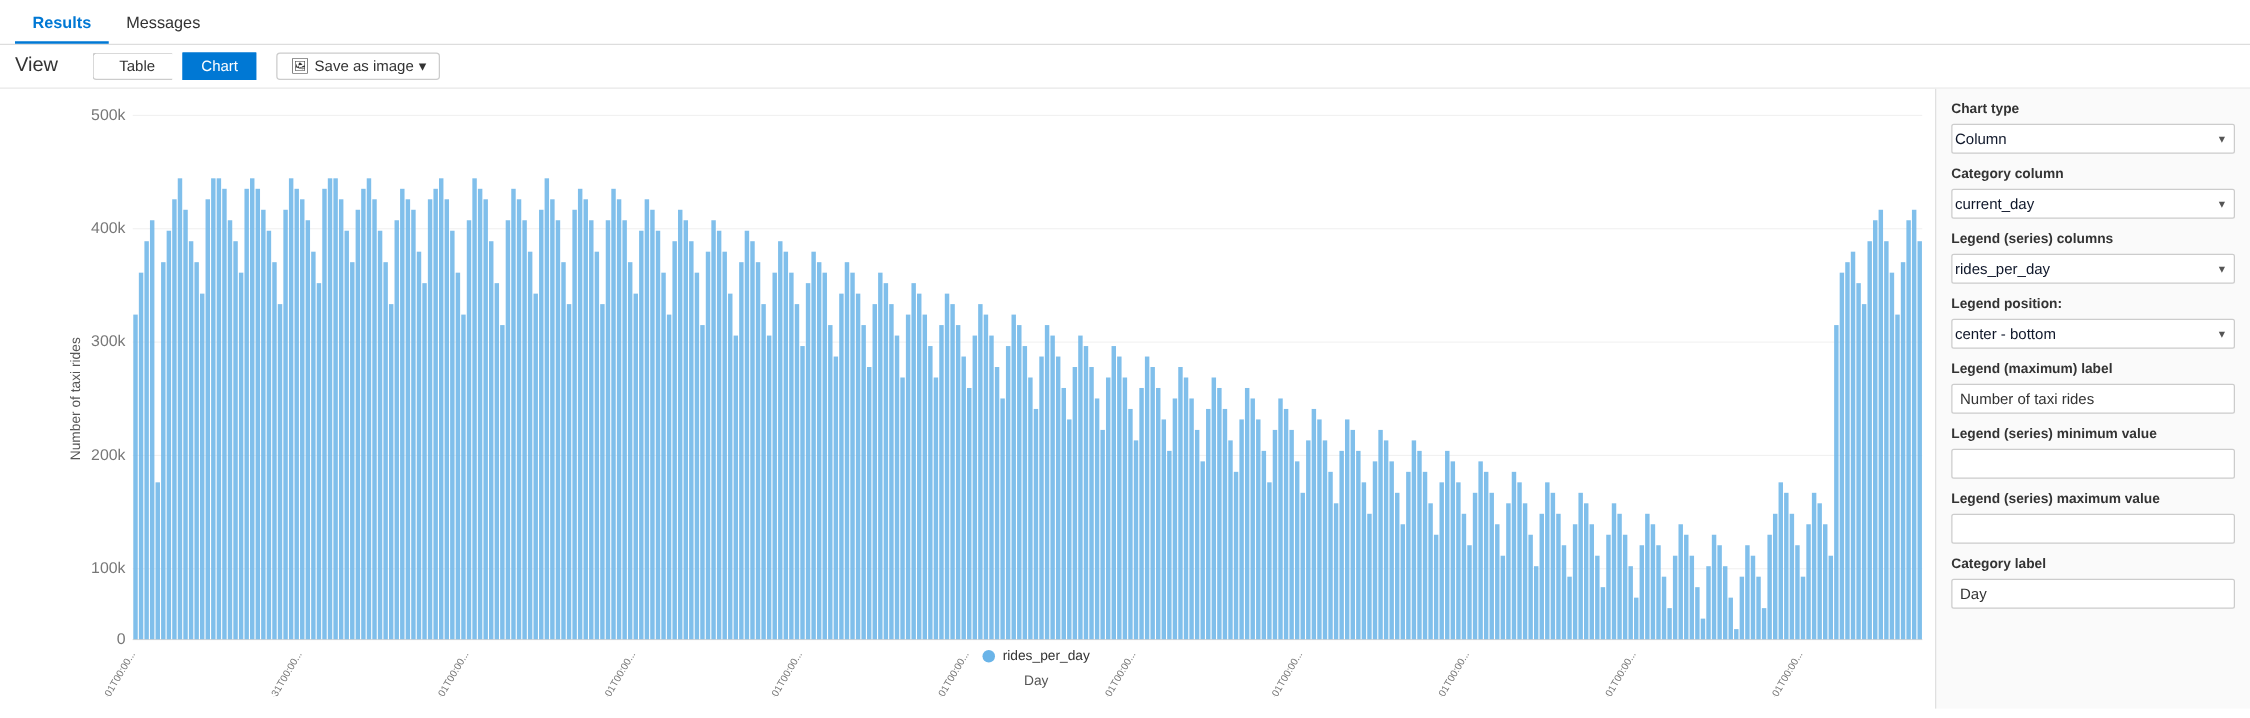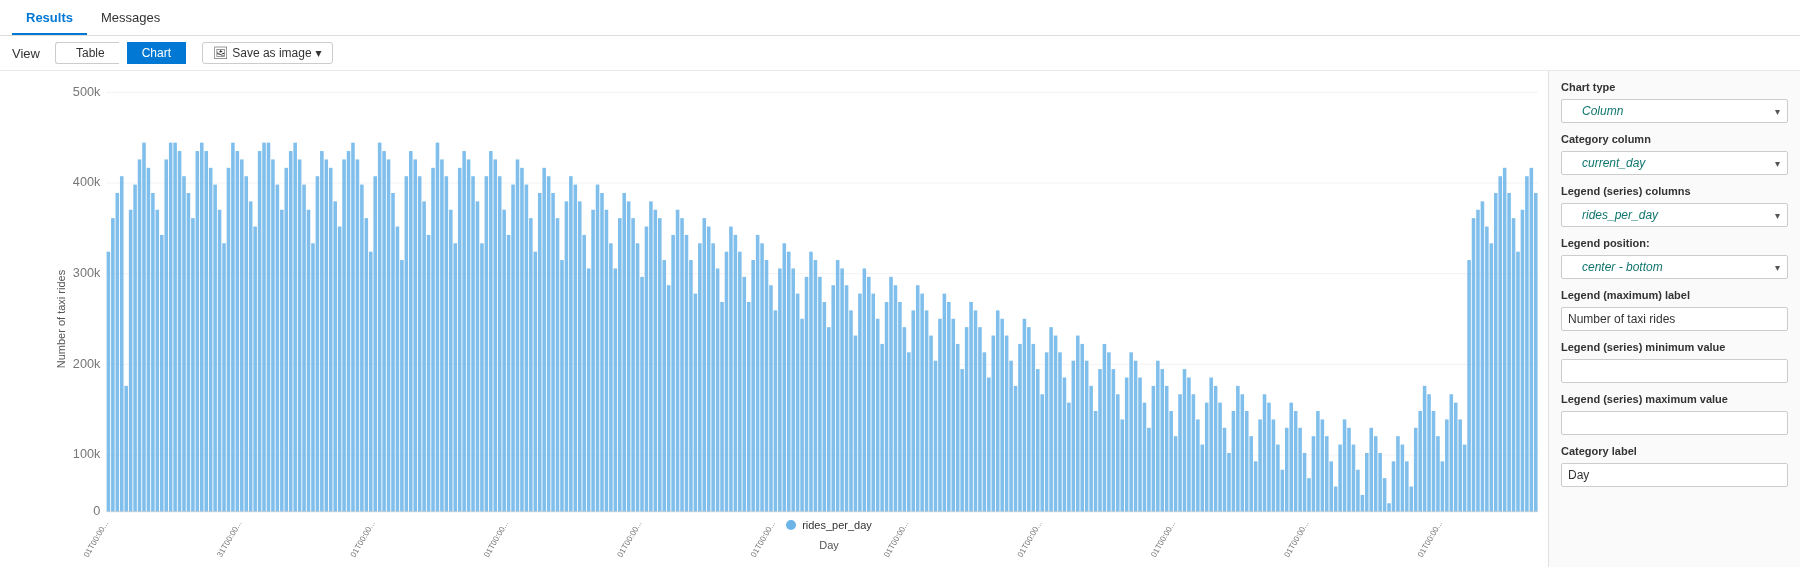--- a/index.html
+++ b/index.html
@@ -28,21 +28,21 @@
       text-align: right;
     }
 
     .toolbar {
       display: flex;
       align-items: center;
       padding: 6px 12px;
       gap: 8px;
       border-bottom: 1px solid #e8e8e8;
     }
-    .view-label { font-size: 13px; color: #333; margin-right: 7px; }
+    .view-label { font-size: 16px; color: #333; margin-right: 20px; }
     .btn-toggle {
       padding: 3px 14px;
       border: 1px solid #ccc;
       cursor: pointer;
       font-size: 12px;
       background: #fff;
       color: #333;
     }
     .btn-toggle.active {
       background: #0078d4;
@@ -145,30 +145,29 @@
 
     .rp-section-label {
       font-size: 11px;
       color: #333;
       font-weight: 600;
       margin-bottom: 3px;
     }
 
     .rp-select {
       width: 100%;
-      padding: 4px 20px;
+      padding: 4px 2px;
       border: 1px solid #ccc;
       background: #fff;
       font-size: 12px;
-      color: #0f766e;
+      color: #0f172a;
       border-radius: 2px;
       appearance: none;
       cursor: pointer;
       position: relative;
-      font-style: italic;
     }
 
     .rp-select-wrapper {
       position: relative;
     }
     .rp-select-wrapper::after {
       content: '▾';
       position: absolute;
       right: 8px;
       top: 50%;

